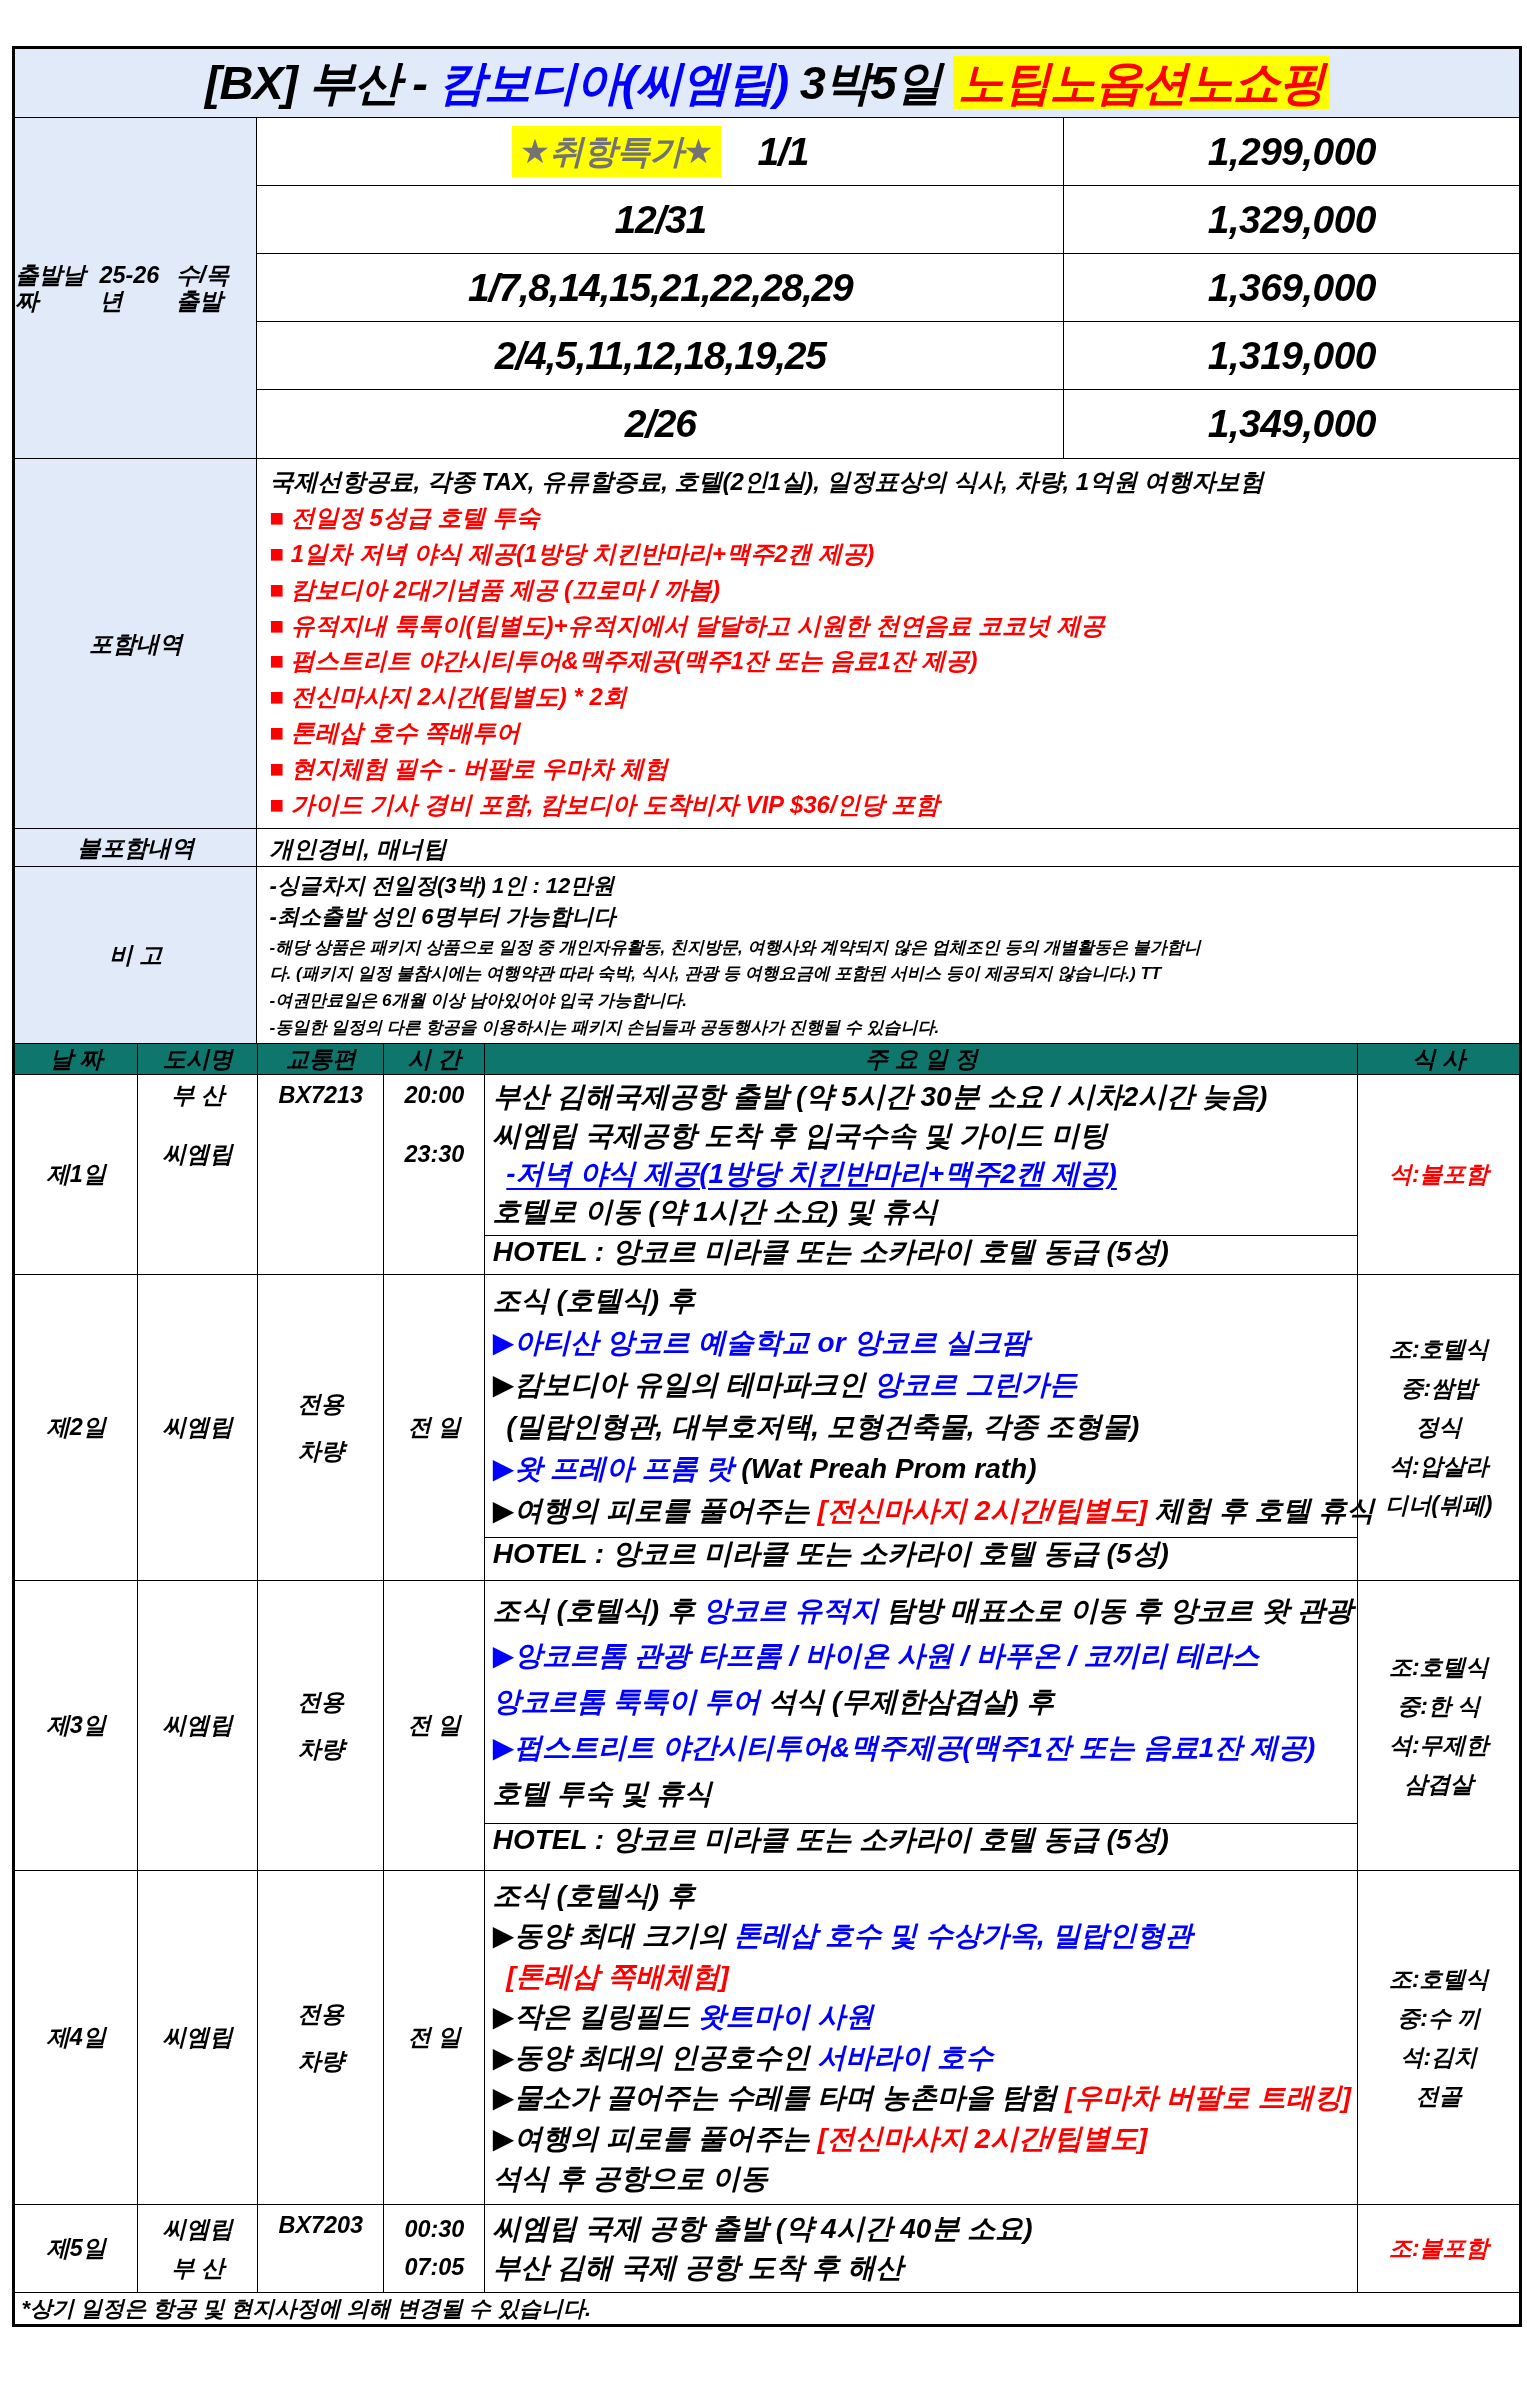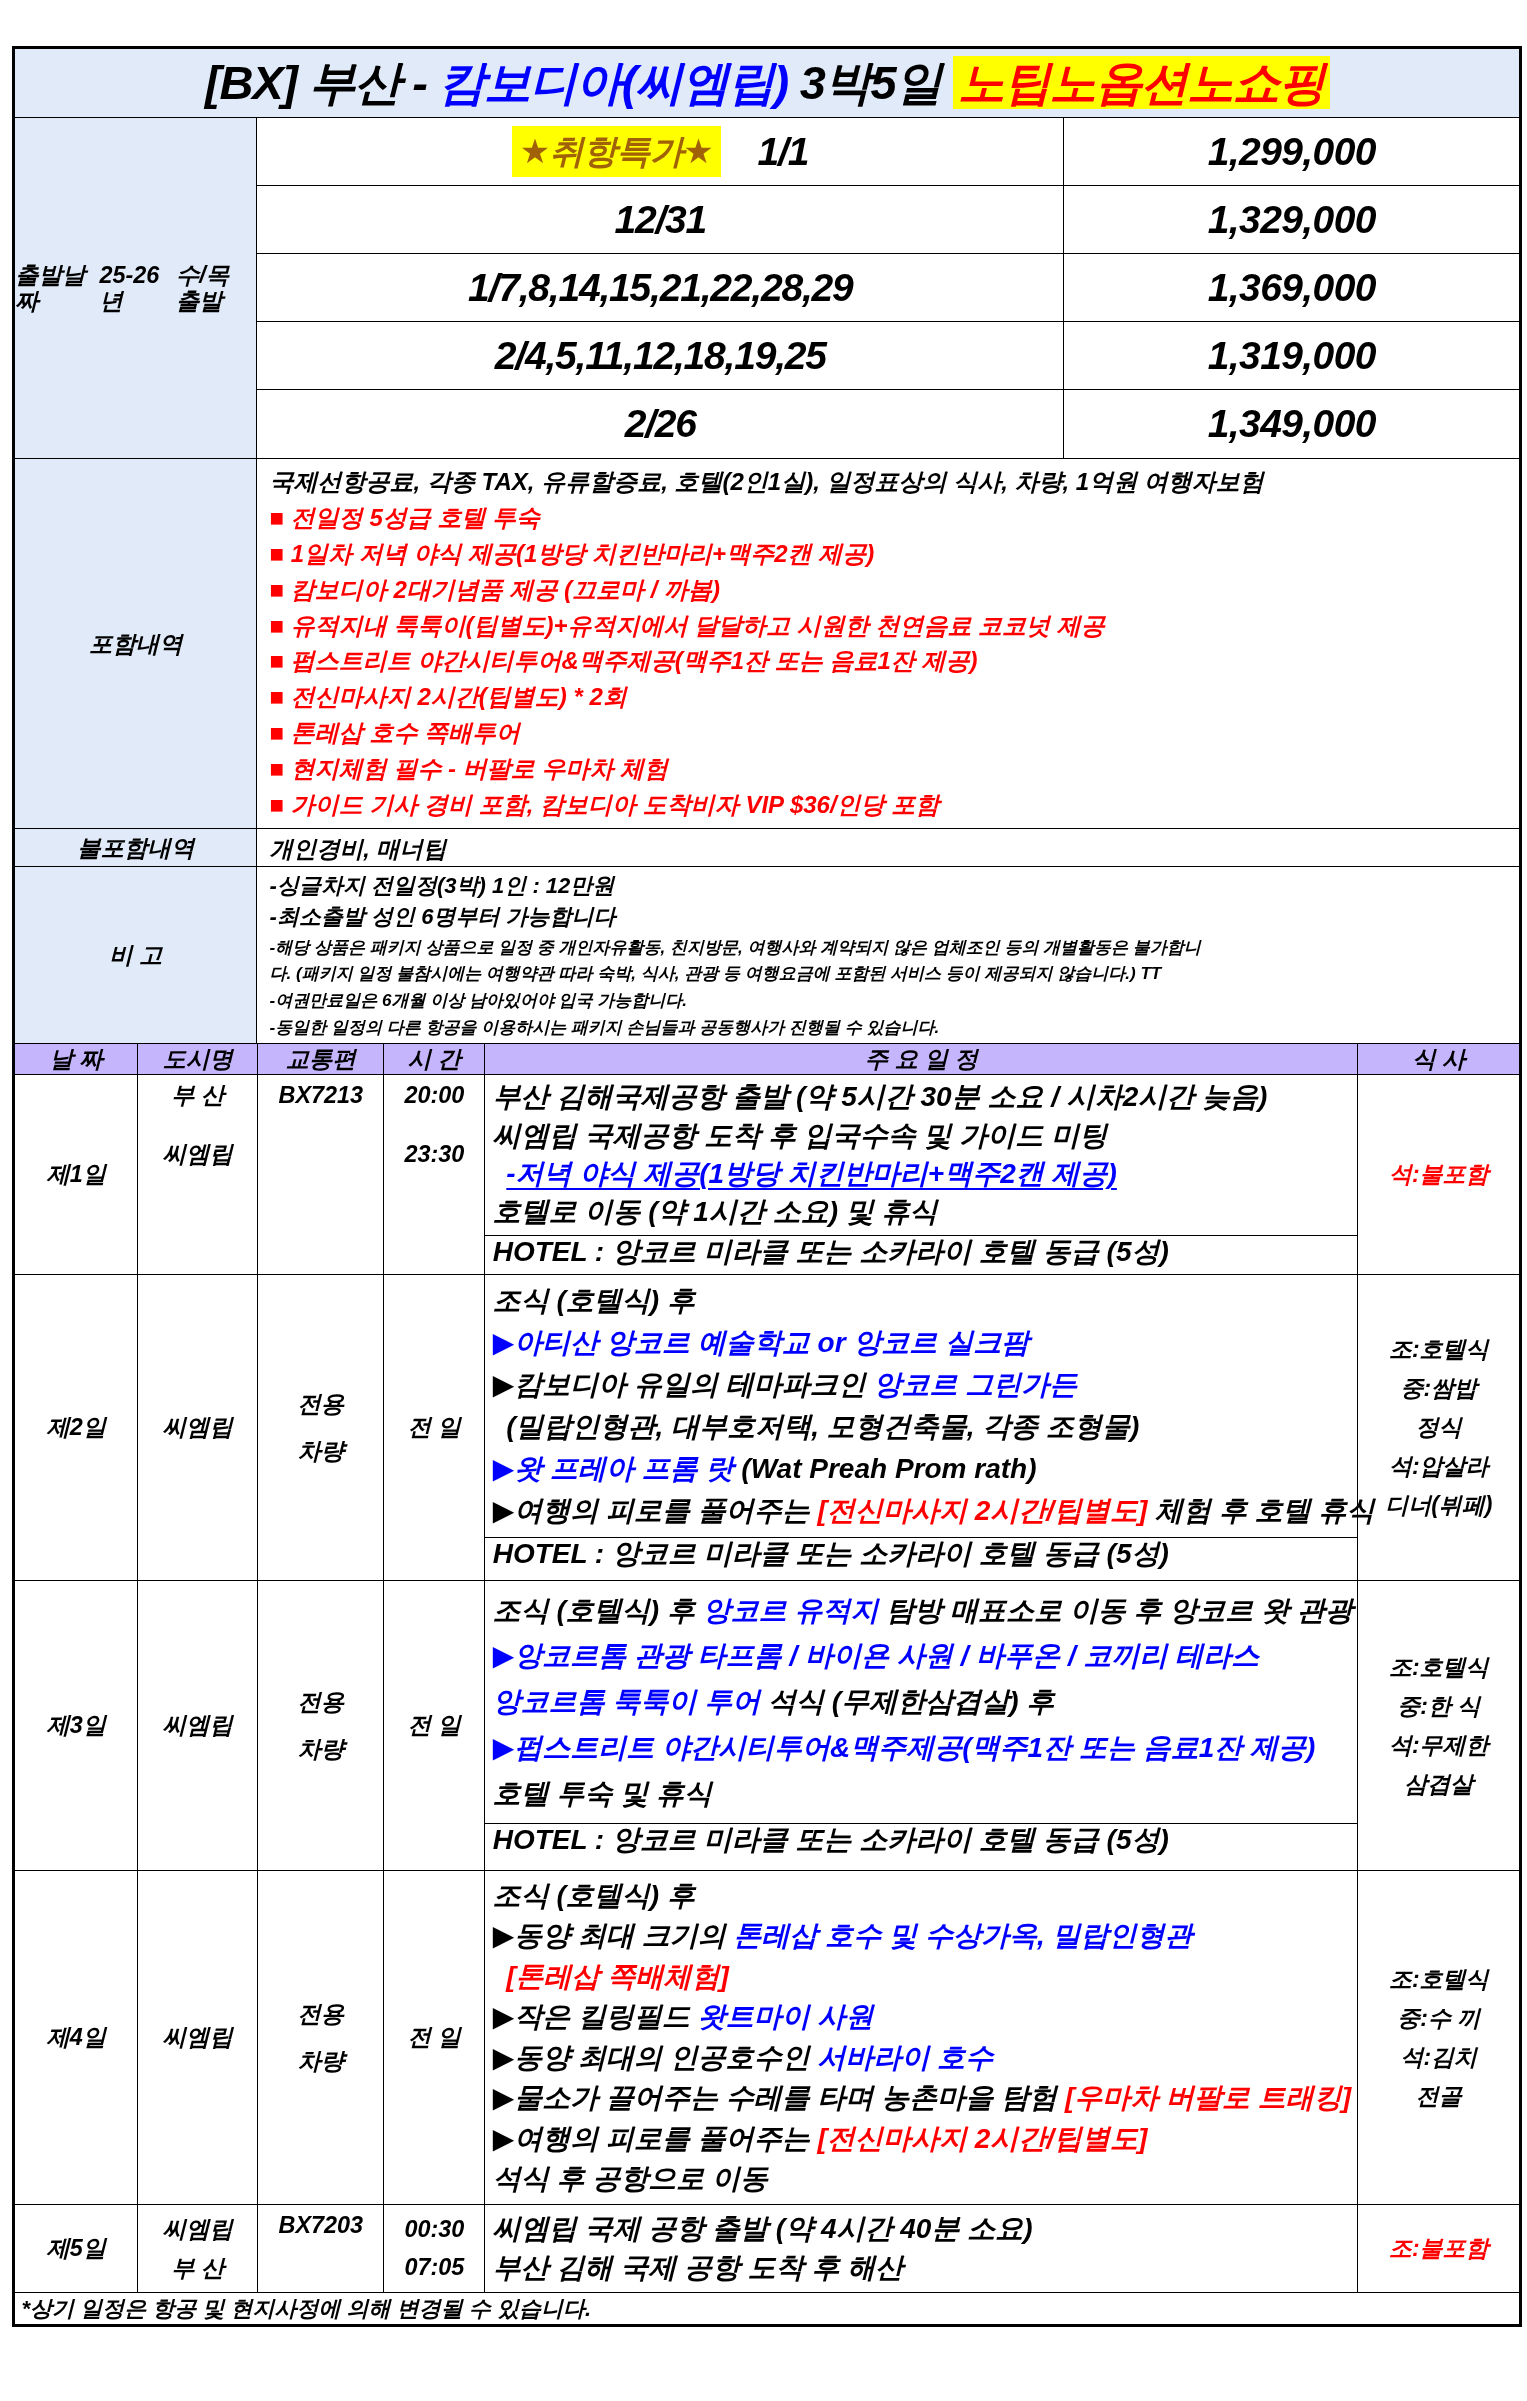--- a/index.html
+++ b/index.html
@@ -20,41 +20,41 @@
   
   .price-block{display:flex;}
   .p-label{width:242px;display:flex;align-items:center;justify-content:center;
            gap:13.6px;font-size:23.4px;line-height:26px;}
   .p-rows{flex:1;display:flex;flex-direction:column;}
   .p-row{display:flex;height:68px;border-bottom:1.8px solid #000;box-sizing:border-box;}
   .p-row:last-child{border-bottom:none;}
   .p-date{width:807px;display:flex;align-items:center;justify-content:center;gap:37px;
           font-size:39px;letter-spacing:-1.2px;border-right:1.8px solid #000;box-sizing:border-box;}
   .p-price{flex:1;display:flex;align-items:center;justify-content:center;font-size:39px;letter-spacing:-0.6px;}
-  .special{background:#ffff00;color:#a16207;font-size:34px;padding:2.5px 7.4px;letter-spacing:-0.6px;}
+  .special{background:#ffff00;color:#737373;font-size:34px;padding:2.5px 7.4px;letter-spacing:-0.6px;}
 
   
   .info-label{width:242px;display:flex;align-items:center;justify-content:center;font-size:23.4px;}
   .info-content{flex:1;display:flex;flex-direction:column;justify-content:space-evenly;padding:3.7px 6.2px 3.7px 0;}
   .info-content .line{padding-left:12.3px;font-size:23.4px;white-space:nowrap;}
   .incl-row{height:370px;}
   .incl-row .line{font-size:24px;}
   .excl-row{height:38px;}
   .rmk-row{height:177px;}
   .rmk-row .line{font-size:22px;}
   .rmk-row .line .small{font-size:17px;text-align:center;}
 
   
   .c-day{width:123px;border-right:1.8px solid #000;}
   .c-city{width:120px;border-right:1.8px solid #000;}
   .c-trans{width:126px;border-right:1.8px solid #000;}
   .c-time{width:101px;border-right:1.8px solid #000;}
   .c-main{width:873px;border-right:1.8px solid #000;}
   .c-meal{flex:1;}
-  .it-header{height:31px;background:#c4b5fd;}
+  .it-header{height:31px;background:#0f766e;}
   .it-header .cell{display:flex;align-items:center;justify-content:center;font-size:23.4px;}
   .day-row .cell{font-size:23.4px;}
   .d1{height:200px;} .d2{height:306px;} .d3{height:290px;} .d4{height:334px;} .d5{height:88px;}
 
   .stack-top{display:flex;flex-direction:column;align-items:center;padding-top:3.7px;gap:26px;line-height:33px;}
   .stack-center{display:flex;flex-direction:column;align-items:center;justify-content:center;gap:16px;line-height:31px;}
   .stack-even{display:flex;flex-direction:column;align-items:center;justify-content:space-evenly;}
   .stack-top .line,.stack-center .line,.stack-even .line{padding:0;white-space:nowrap;}
 
   .sched{display:flex;flex-direction:column;justify-content:space-evenly;}

